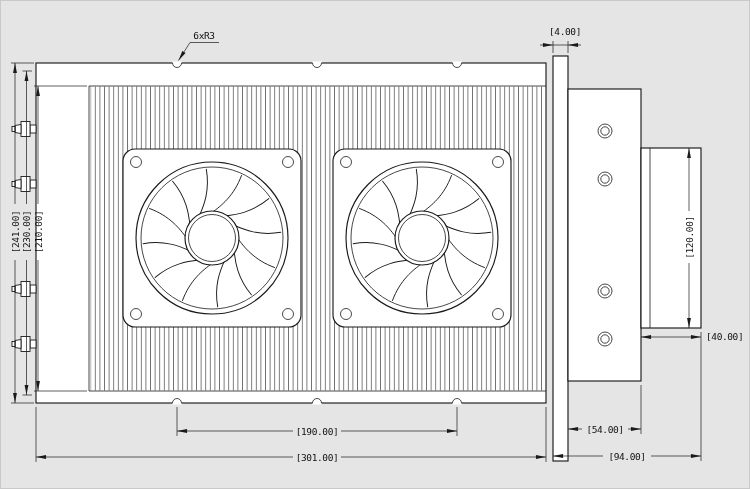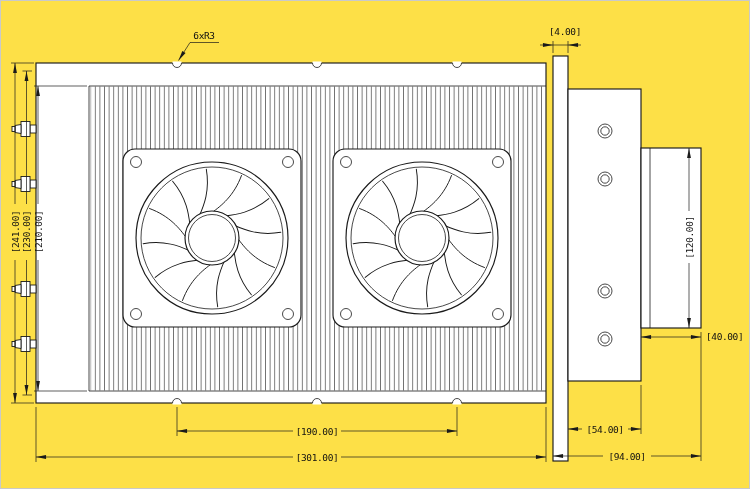--- a/index.html
+++ b/index.html
@@ -1,16 +1,16 @@
 <!DOCTYPE html>
 <html><head>
 <meta charset="utf-8">
 <style>
   html,body{margin:0;padding:0;background:#ffffff;}
-  .canvas{position:relative;width:750px;height:489px;background:#fde047;border:1px solid #c9c9c9;box-sizing:border-box;overflow:hidden;}
+  .canvas{position:relative;width:750px;height:489px;background:#e5e5e5;border:1px solid #c9c9c9;box-sizing:border-box;overflow:hidden;}
   svg{display:block;}
   .dim-text{font-family:"DejaVu Sans Mono","Liberation Mono",monospace;font-size:9.5px;fill:#111111;letter-spacing:-0.4px;}
   .thick{stroke:#1a1a1a;stroke-width:1.15;fill:none;}
   .thin{stroke:#1a1a1a;stroke-width:0.8;fill:none;}
   .dimline{stroke:#1a1a1a;stroke-width:0.7;fill:none;}
   .white{fill:#ffffff;}
   .conn{stroke:#1a1a1a;stroke-width:0.9;fill:#ffffff;}
 </style>
 </head>
 <body>

